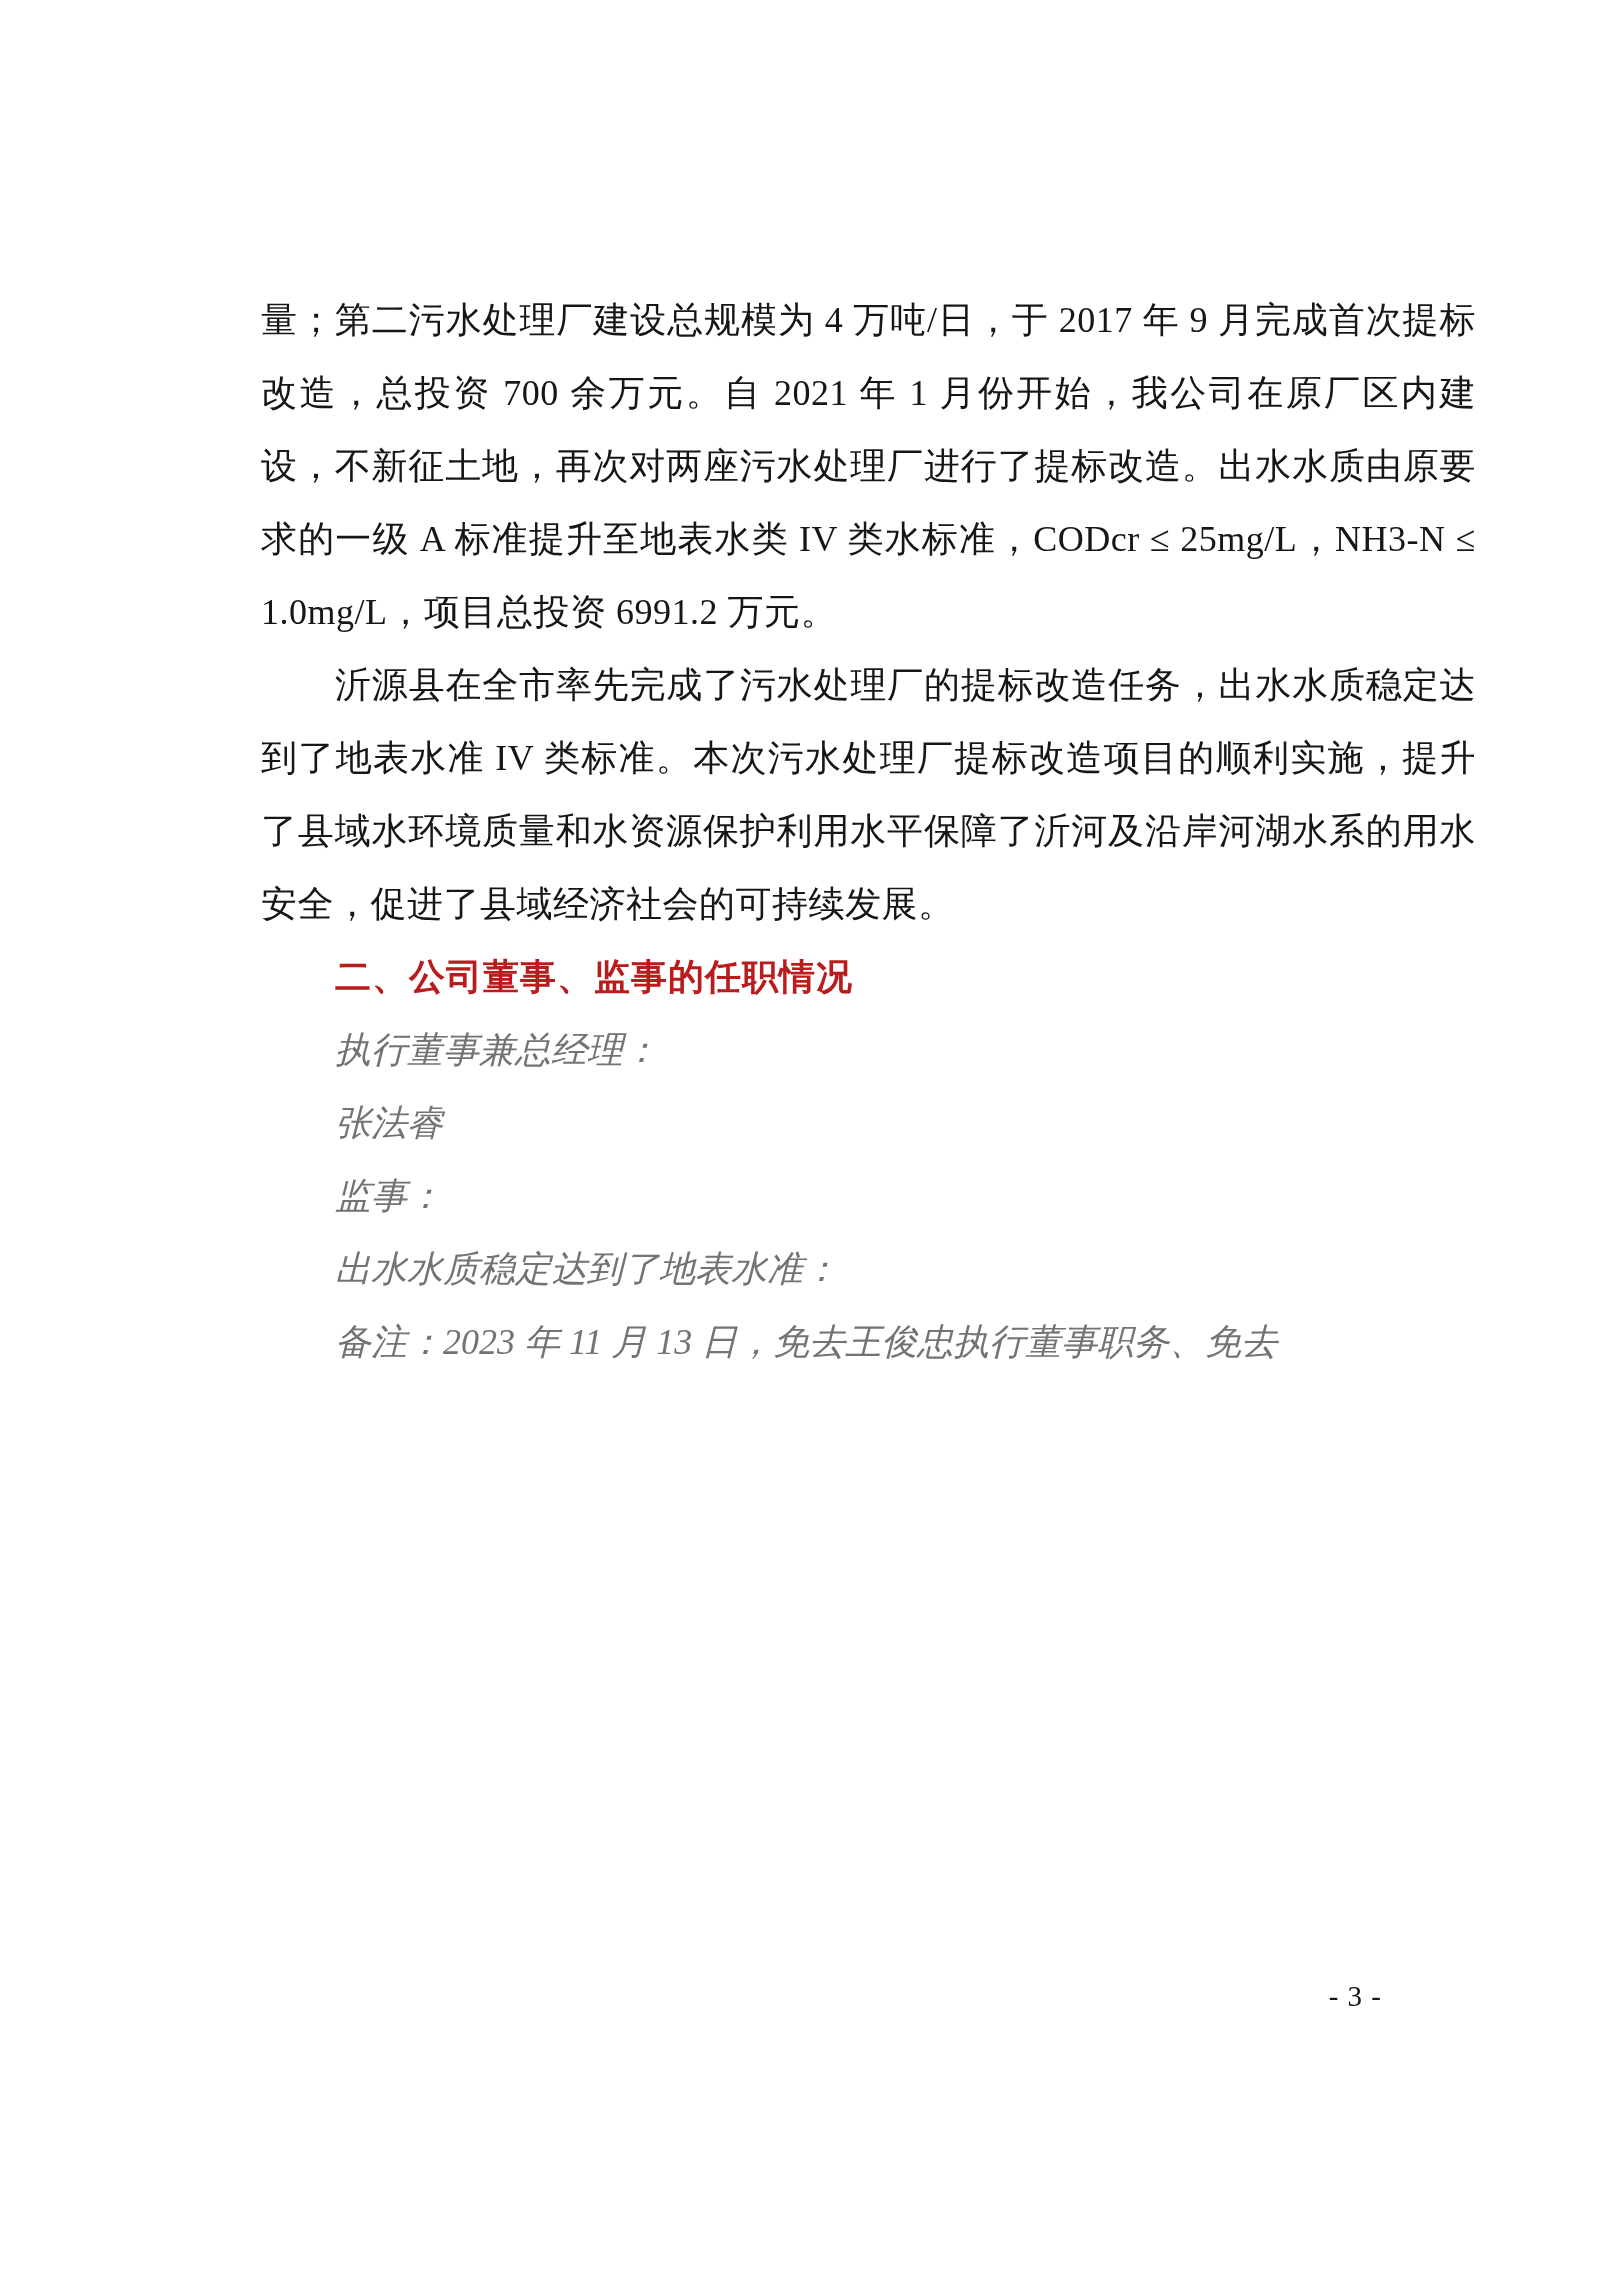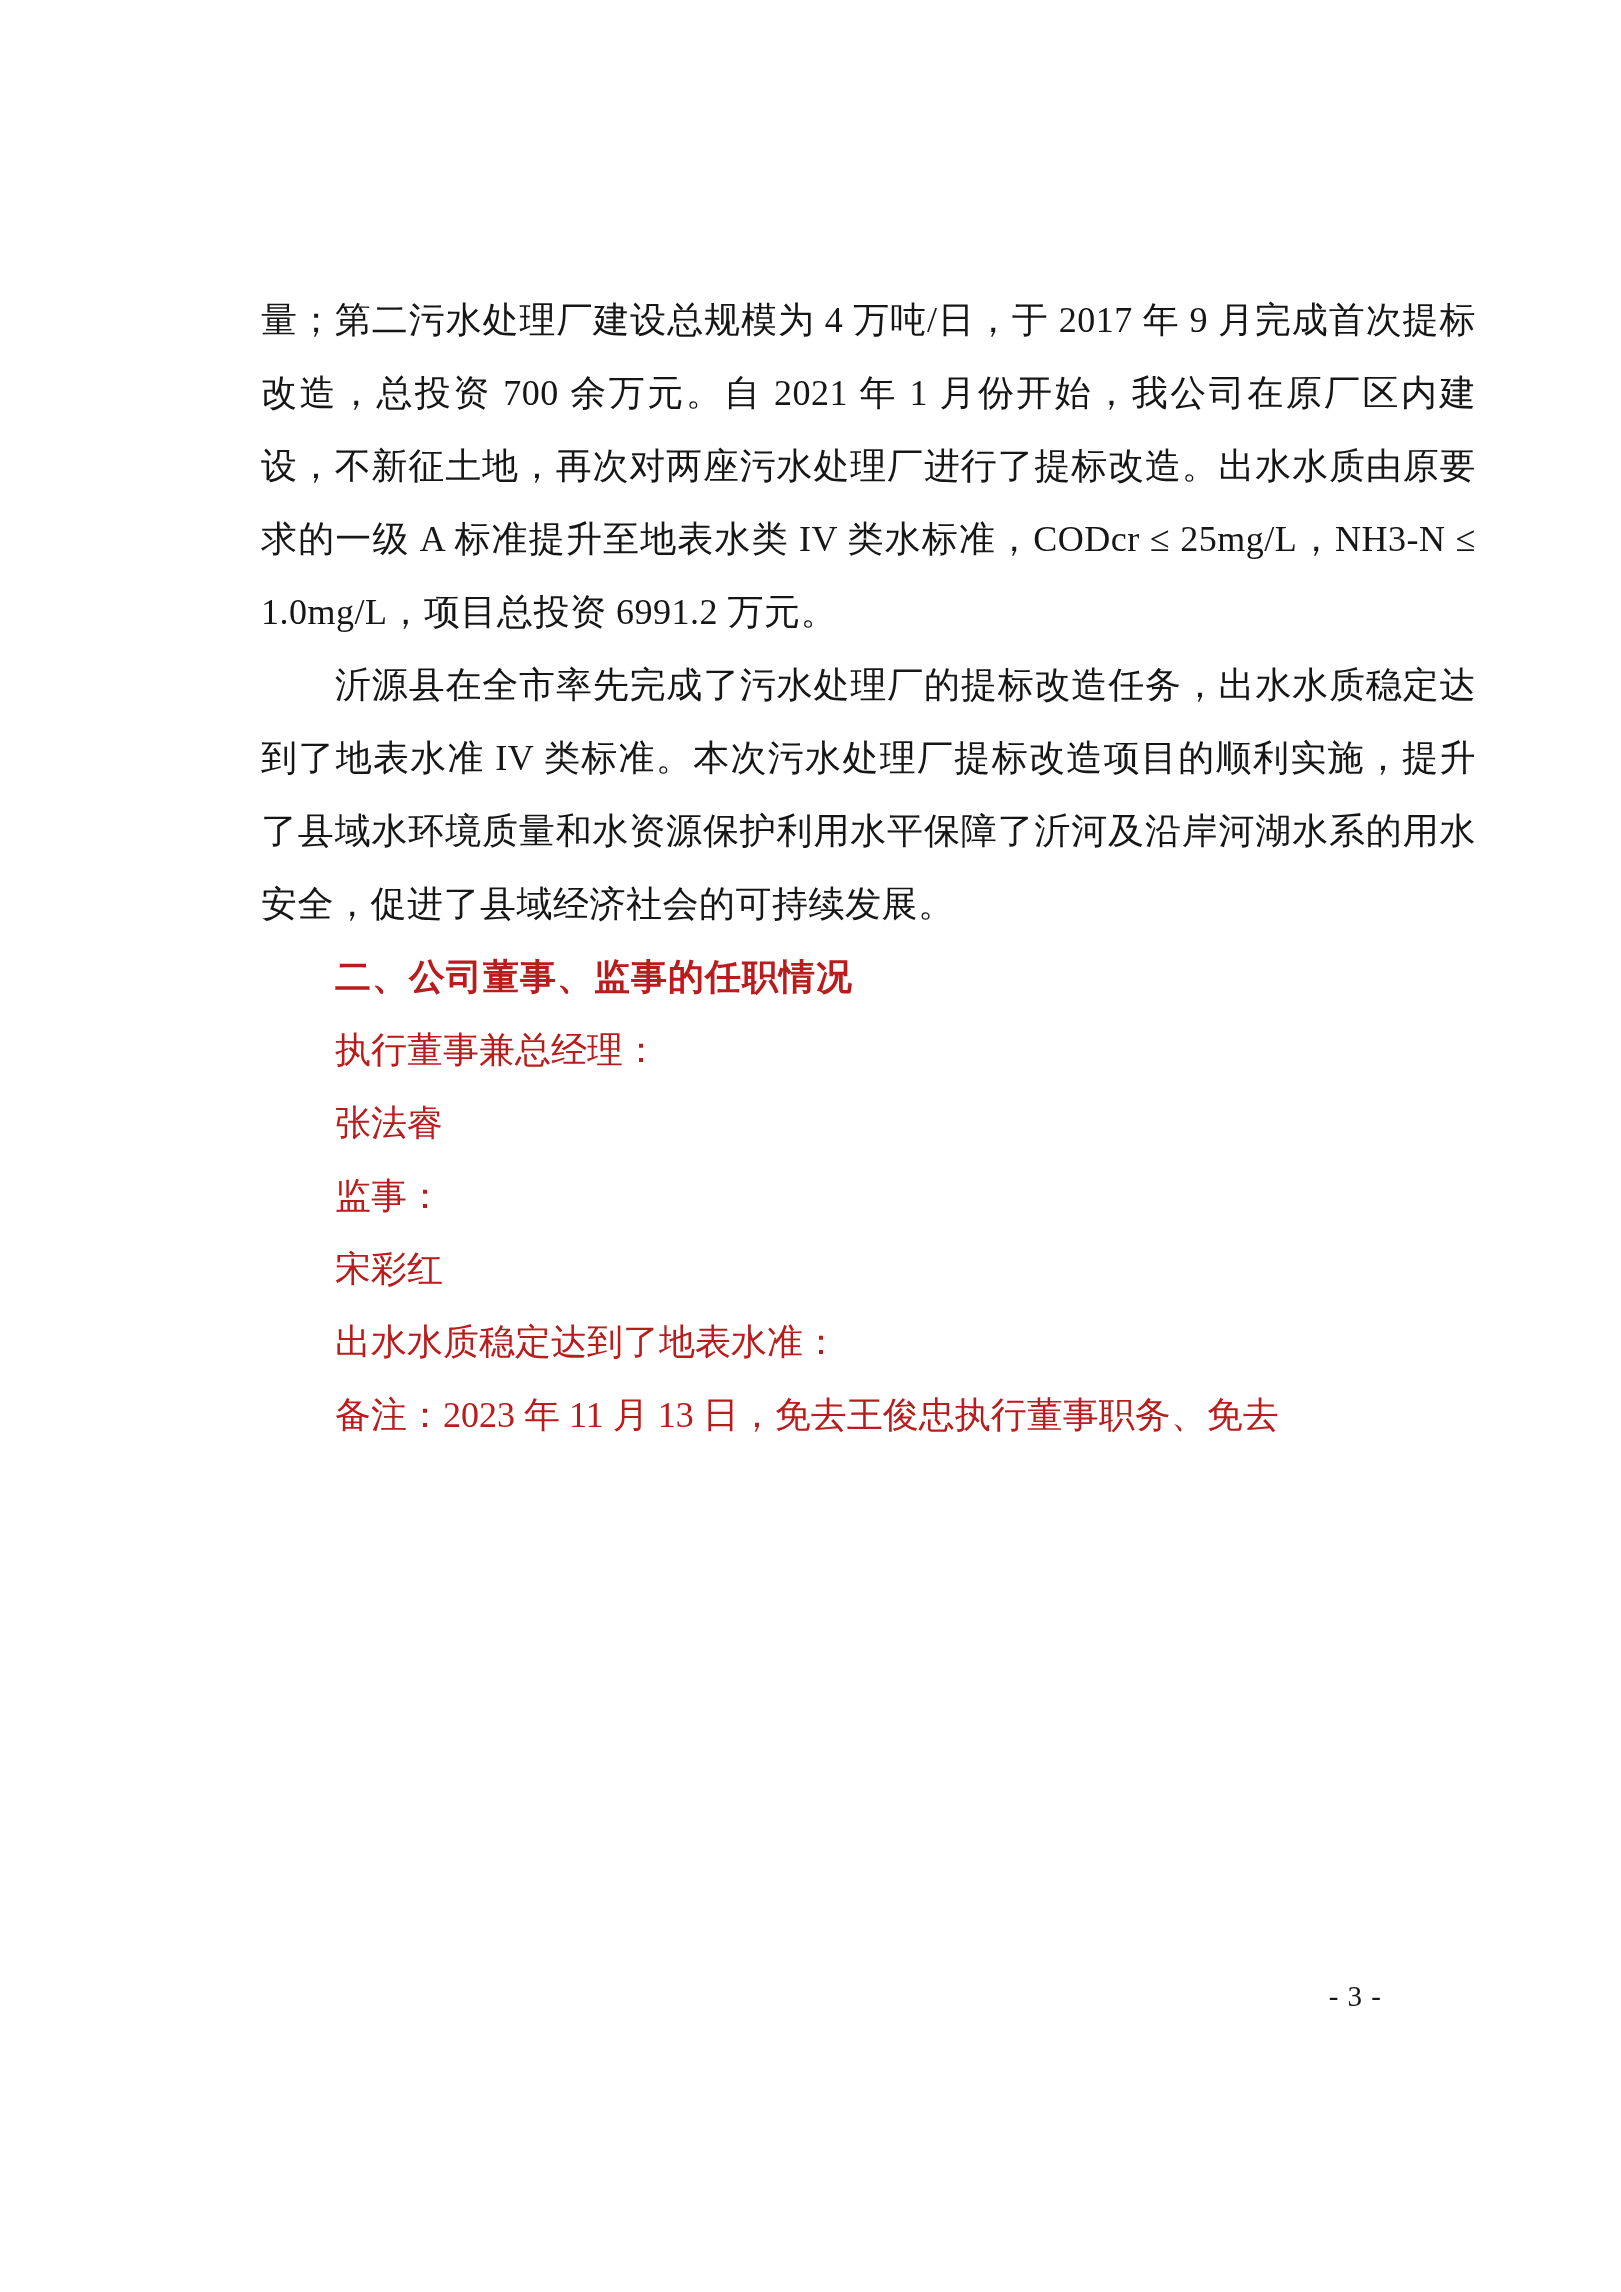--- a/index.html
+++ b/index.html
@@ -46,21 +46,22 @@
     font-weight: bold;
     text-indent: 74px;
     color: #b91c1c;
     letter-spacing: 1px;
   }
   p.line {
     margin: 0;
     font-size: 36px;
     line-height: 73px;
     text-indent: 74px;
-    color: #b91c1c;
+    color: #737373;
+    font-style: italic;
   }
   .pagenum {
     position: absolute;
     right: 182px;
     top: 1980px;
     font-size: 29px;
     color: #161616;
     letter-spacing: 1px;
     font-family: "Liberation Serif", "DejaVu Serif", serif;
   }
@@ -74,21 +75,20 @@
     <p class="para">量；第二污水处理厂建设总规模为 4 万吨/日，于 2017 年 9 月完成首次提标改造，总投资 700 余万元。自 2021 年 1 月份开始，我公司在原厂区内建设，不新征土地，再次对两座污水处理厂进行了提标改造。出水水质由原要求的一级 A 标准提升至地表水类 IV 类水标准，CODcr ≤ 25mg/L，NH3-N ≤ 1.0mg/L，项目总投资 6991.2 万元。</p>
 
     <p class="para indent">沂源县在全市率先完成了污水处理厂的提标改造任务，出水水质稳定达到了地表水准 IV 类标准。本次污水处理厂提标改造项目的顺利实施，提升了县域水环境质量和水资源保护利用水平保障了沂河及沿岸河湖水系的用水安全，促进了县域经济社会的可持续发展。</p>
 
     <p class="heading">二、公司董事、监事的任职情况</p>
 
 
     <p class="line">执行董事兼总经理：</p>
     <p class="line">张法睿</p>
     <p class="line">监事：</p>
-    <p class="line">宋彩红</p>
     <p class="line">出水水质稳定达到了地表水准：</p>
     <p class="line">备注：2023 年 11 月 13 日，免去王俊忠执行董事职务、免去</p>
 
   </div>
 
   <div class="pagenum">- 3 -</div>
 </div>
 
 
 </body></html>

